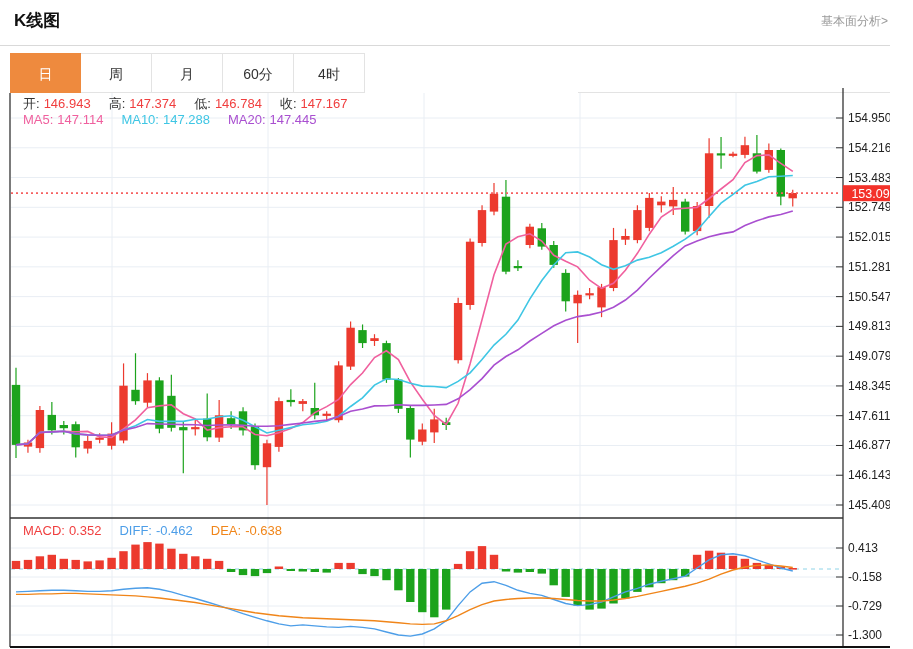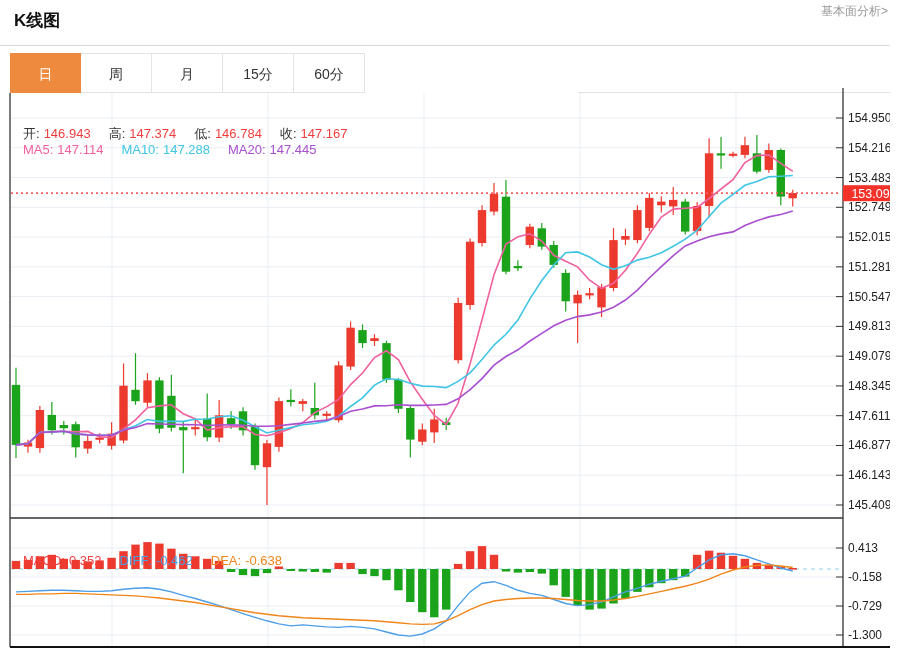--- a/index.html
+++ b/index.html
@@ -1,47 +1,47 @@
 <!DOCTYPE html>
 <html><head>
 <meta charset="utf-8">
 <style>
   html,body{margin:0;padding:0;background:#fff;}
   .app{position:relative;width:890px;height:649px;background:#fff;
        font-family:"Liberation Sans","DejaVu Sans",sans-serif;overflow:hidden;}
   .header-title{position:absolute;top:9px;left:14px;font-size:17px;font-weight:bold;color:#111;}
-  .header-link{position:absolute;top:3px;right:2px;font-size:12px;color:#999;cursor:pointer;}
+  .header-link{position:absolute;top:13px;right:2px;font-size:12px;color:#999;cursor:pointer;}
   .top-divider{position:absolute;top:45px;left:0;width:913px;height:1px;background:#d9d9d9;}
   .tabs{position:absolute;top:53px;left:10px;height:40px;display:flex;}
   .tab{width:71px;height:40px;line-height:40px;text-align:center;font-size:14px;color:#333;
        background:#fff;border:1px solid #e3e3e3;border-left:none;box-sizing:border-box;cursor:pointer;}
   .tab.first{border-left:1px solid #e3e3e3;}
   .tab.active{background:#ee8a3e;border-color:#ee8a3e;color:#fff;}
   .tabs-rest{position:absolute;top:53px;left:578px;width:335px;height:40px;
        border-bottom:1px solid #e3e3e3;box-sizing:border-box;}
   .legend{position:absolute;left:23px;font-size:13px;white-space:nowrap;z-index:5;}
-  .legend span{margin-right:4px;margin-top:30px;}
+  .legend span{margin-right:4px;}
   .legend .pair{margin-right:14px;display:inline-block;}
   #chart-svg{position:absolute;top:0;left:0;}
 </style>
 </head>
 <body>
 
 <div class="app">
 
   <div class="header-title">K线图</div>
   <div class="header-link">基本面分析&gt;</div>
   <div class="top-divider"></div>
 
   <div class="tabs" id="tabs">
       <div class="tab first active">日</div>
       <div class="tab">周</div>
       <div class="tab">月</div>
-      <div class="tab">15分</div>
       <div class="tab">60分</div>
+      <div class="tab">4时</div>
     </div>
   <div class="tabs-rest"></div>
 
   <svg id="chart-svg" width="913" height="649">
       <g>
         <line x1="112" y1="93" x2="112" y2="647" stroke="#e9eef4" stroke-width="1"></line>
         <line x1="268" y1="93" x2="268" y2="647" stroke="#e9eef4" stroke-width="1"></line>
         <line x1="424" y1="93" x2="424" y2="647" stroke="#e9eef4" stroke-width="1"></line>
         <line x1="580" y1="93" x2="580" y2="647" stroke="#e9eef4" stroke-width="1"></line>
         <line x1="736" y1="93" x2="736" y2="647" stroke="#e9eef4" stroke-width="1"></line>

